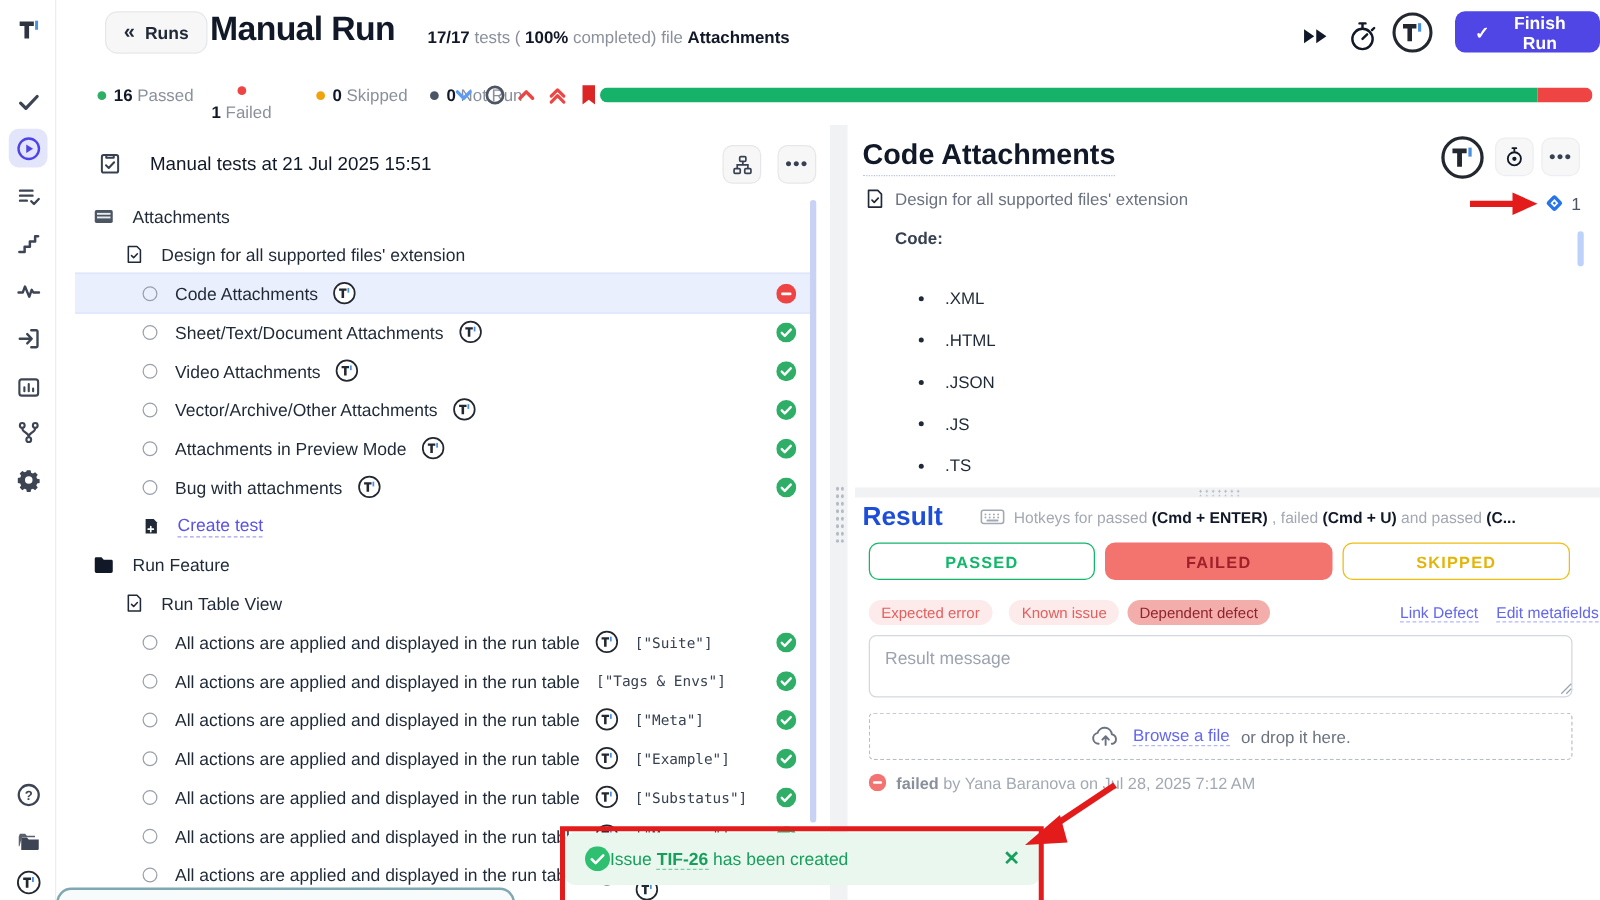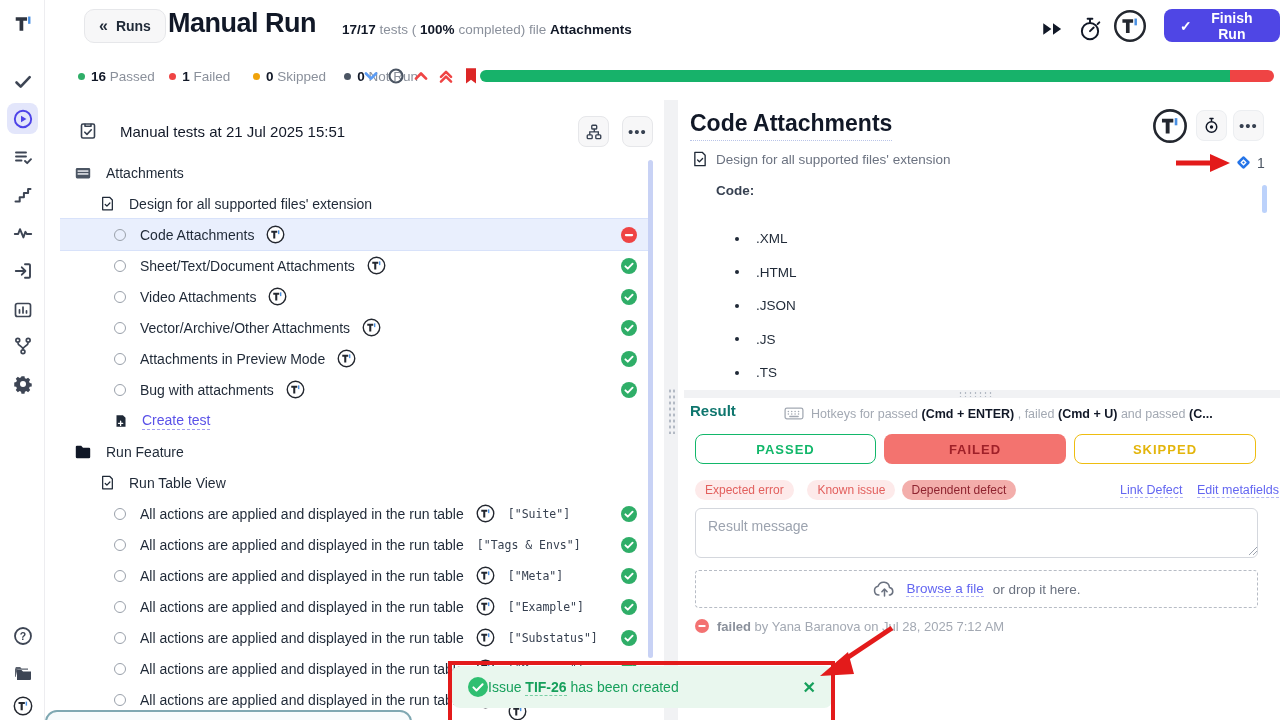--- a/index.html
+++ b/index.html
@@ -71,21 +71,21 @@
   #code-label { left:716px; top:183px; font-size:13.5px; font-weight:700; color:#374151; }
   #code-list { left:735px; top:222px; font-size:13.5px; color:#1f2937; }
   #code-list li { list-style:none; height:33.5px; display:flex; align-items:center; gap:17px; }
   #code-list .bullet { width:4px; height:4px; border-radius:50%; background:#1f2937; }
   #rp-scroll { position:absolute; left:1262px; top:185px; width:5px; height:28px; background:#bcd2fb; border-radius:3px; cursor:pointer; }
 
   #hsplit { left:684px; top:390px; width:596px; height:8px; background:#f1f2f4; cursor:row-resize; }
   #hdots { left:958px; top:391px; width:34px; height:6px;
     background-image:radial-gradient(#b3bac4 1px, transparent 1.2px); background-size:5px 4px; }
 
-  #result-head { left:690px; top:402px; font-size:15px; font-weight:800; color:#0f766e; }
+  #result-head { left:690px; top:402px; font-size:21px; font-weight:800; color:#1d4ed8; }
   #hotkeys { left:784px; top:406px; display:flex; align-items:center; gap:7px; font-size:12.5px; color:#a3a9b3; white-space:nowrap; }
   #hotkeys b { color:#111827; }
 
   .res-btn { top:434px; width:181px; height:30px; border-radius:8px; font-size:13px; font-weight:700; letter-spacing:1px;
     display:flex; align-items:center; justify-content:center; cursor:pointer; background:#fff; }
   .res-passed { left:695px; border:1.6px solid #12b76a; color:#12b76a; }
   .res-failed { left:884px; border:none; background:#f3736f; color:#9f2029; width:182px; }
   .res-skipped { left:1074px; border:1.6px solid #eebd10; color:#e3b50c; width:182px; }
 
   .tagpill { top:480px; height:20px; border-radius:10px; padding:0 10px; font-size:12px; display:flex; align-items:center; cursor:pointer; }
@@ -239,21 +239,21 @@
   <button class="abs btn-finish">
     <span>✓</span>
     <span>Finish Run</span>
   </button>
 
   <div id="statusline">
       <div class="stat abs" style="left: 78px;">
         <span class="dot" style="background:#2fae68"></span>
         <span><b>16</b> <span>Passed</span></span>
       </div>
-      <div class="stat abs" style="left: 169.2px;">
+      <div class="stat abs" style="left: 169.2px; flex-direction: column;">
         <span class="dot" style="background:#ef4444"></span>
         <span><b>1</b> <span>Failed</span></span>
       </div>
       <div class="stat abs" style="left: 253px;">
         <span class="dot" style="background:#f0a30a"></span>
         <span><b>0</b> <span>Skipped</span></span>
       </div>
       <div class="stat abs" style="left: 344.2px;">
         <span class="dot" style="background:#4b5563"></span>
         <span><b>0</b> <span>Not Run</span></span>

